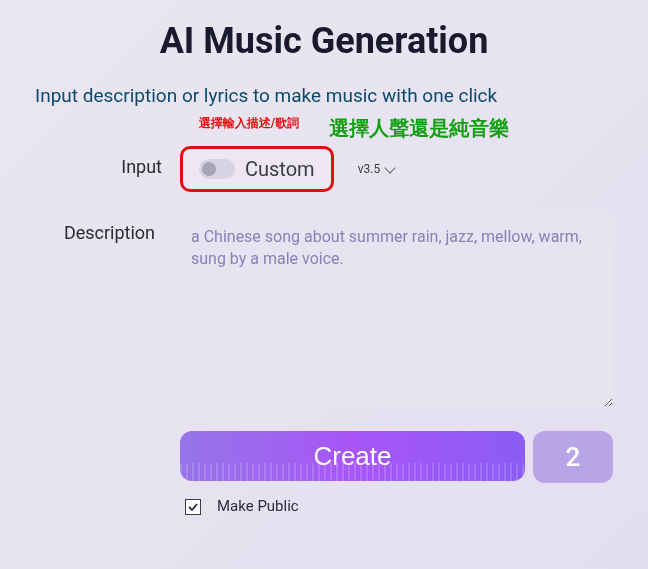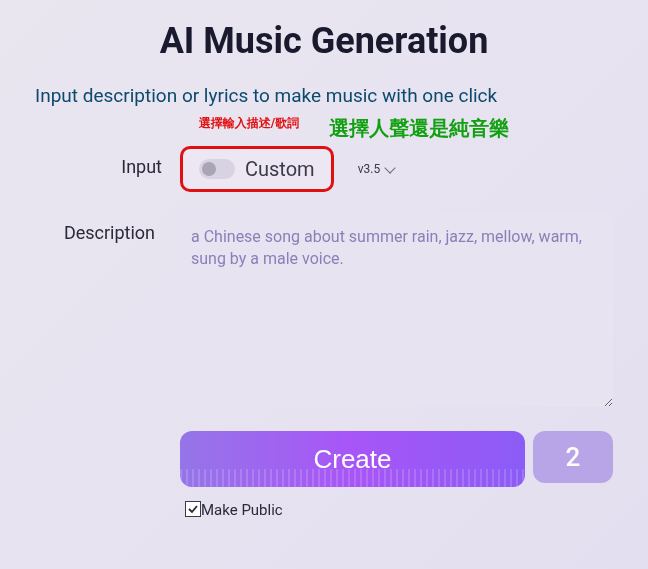--- a/index.html
+++ b/index.html
@@ -135,21 +135,21 @@
     .textarea::placeholder { color: #8b7fb8; }
     .action-row {
       display: flex;
       margin-left: 145px;
       margin-top: 14px;
       gap: 0;
     }
     .create-btn {
       flex: 1;
       width: 355px;
-      height: 56px;
+      height: 50px;
       background: linear-gradient(90deg, #9575e8 0%, #a855f7 50%, #8b5cf6 100%);
       border: none;
       border-radius: 12px;
       color: #fff;
       font-size: 26px;
       font-weight: 500;
       cursor: pointer;
       position: relative;
       overflow: hidden;
     }
@@ -170,24 +170,24 @@
       display: flex;
       align-items: center;
       justify-content: center;
       font-size: 26px;
       color: #fff;
       font-weight: 500;
       cursor: pointer;
     }
     .checkbox-row {
       display: flex;
-      align-items: flex-start;
+      align-items: flex-end;
       margin-left: 150px;
       margin-top: 14px;
-      gap: 0;
+      gap: 16px;
     }
     .checkbox {
       width: 16px;
       height: 16px;
       border: 1.5px solid #3a3a4a;
       background: #fff;
       display: flex;
       align-items: center;
       justify-content: center;
       cursor: pointer;

